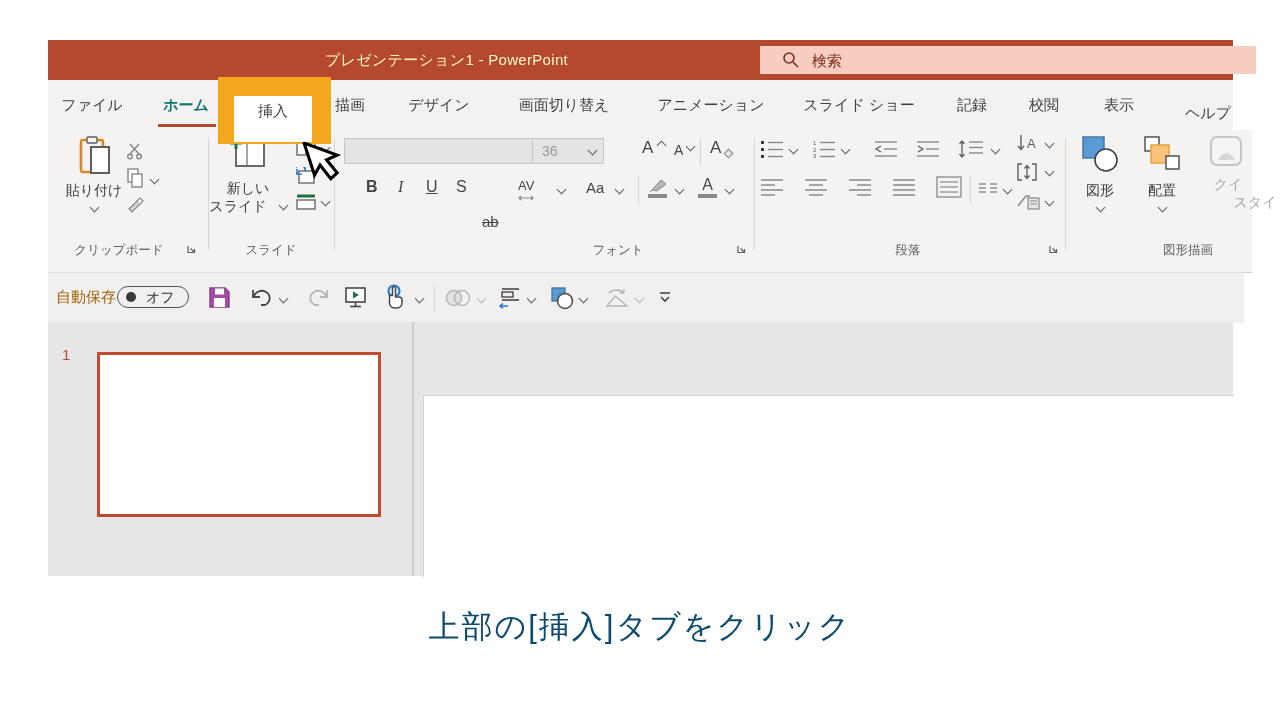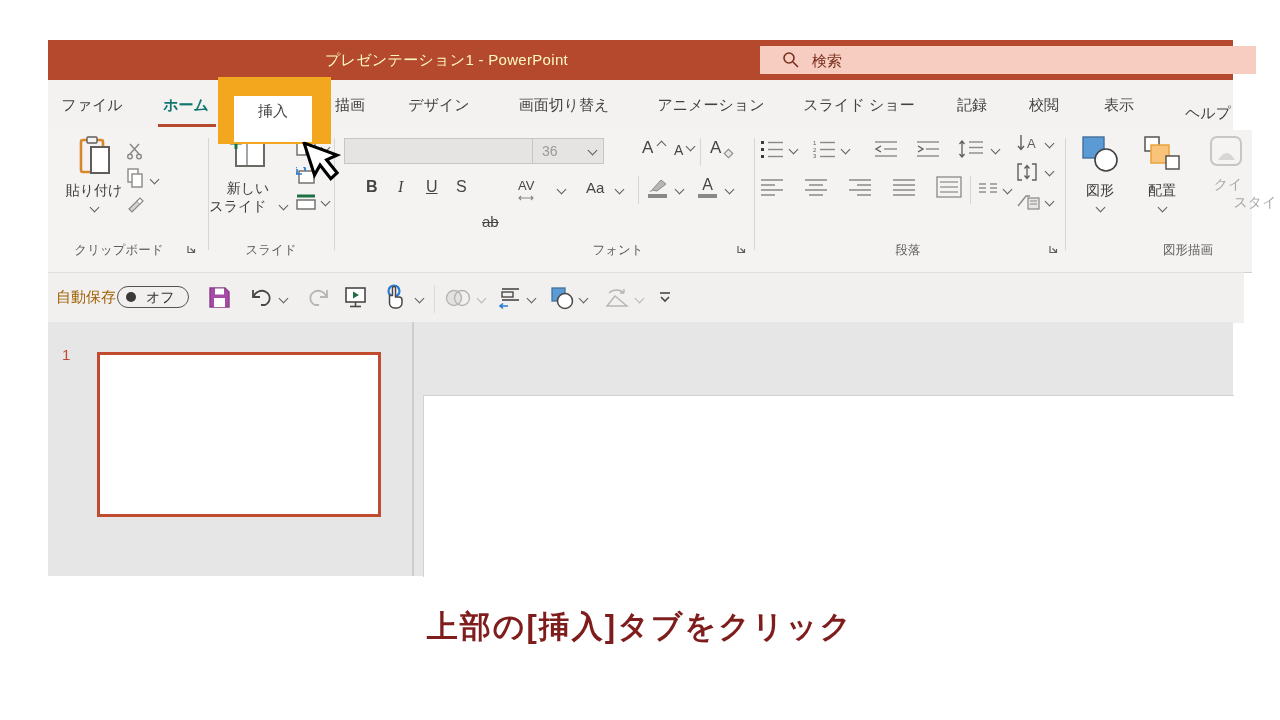--- a/index.html
+++ b/index.html
@@ -59,21 +59,21 @@
           border-left:1px solid #D4D2D0;border-top:1px solid #D4D2D0;}
   .slide-num{position:absolute;left:14px;top:24px;font-size:15px;color:#C24A2E;}
   .thumb{position:absolute;left:49px;top:30px;width:278px;height:159px;background:#ffffff;
          border:3px solid #C04B2E;}
 
   
   .cursor{position:absolute;left:258px;top:96px;z-index:10;transform:rotate(-18deg);}
 
   
   .caption{position:absolute;left:0;top:606px;width:1280px;text-align:center;
-           font-size:31px;font-weight:bold;color:#7f1d1d;letter-spacing:2px;}
+           font-size:31px;font-weight:normal;color:#0c4a6e;letter-spacing:2px;}
   .it{font-family:"Liberation Serif",serif;font-style:italic;}
   .ul{text-decoration:underline;}
   .strike{text-decoration:line-through;font-size:15px;}
   svg{display:block;}
 </style>
 </head>
 <body>
 
 <div class="window">
 

